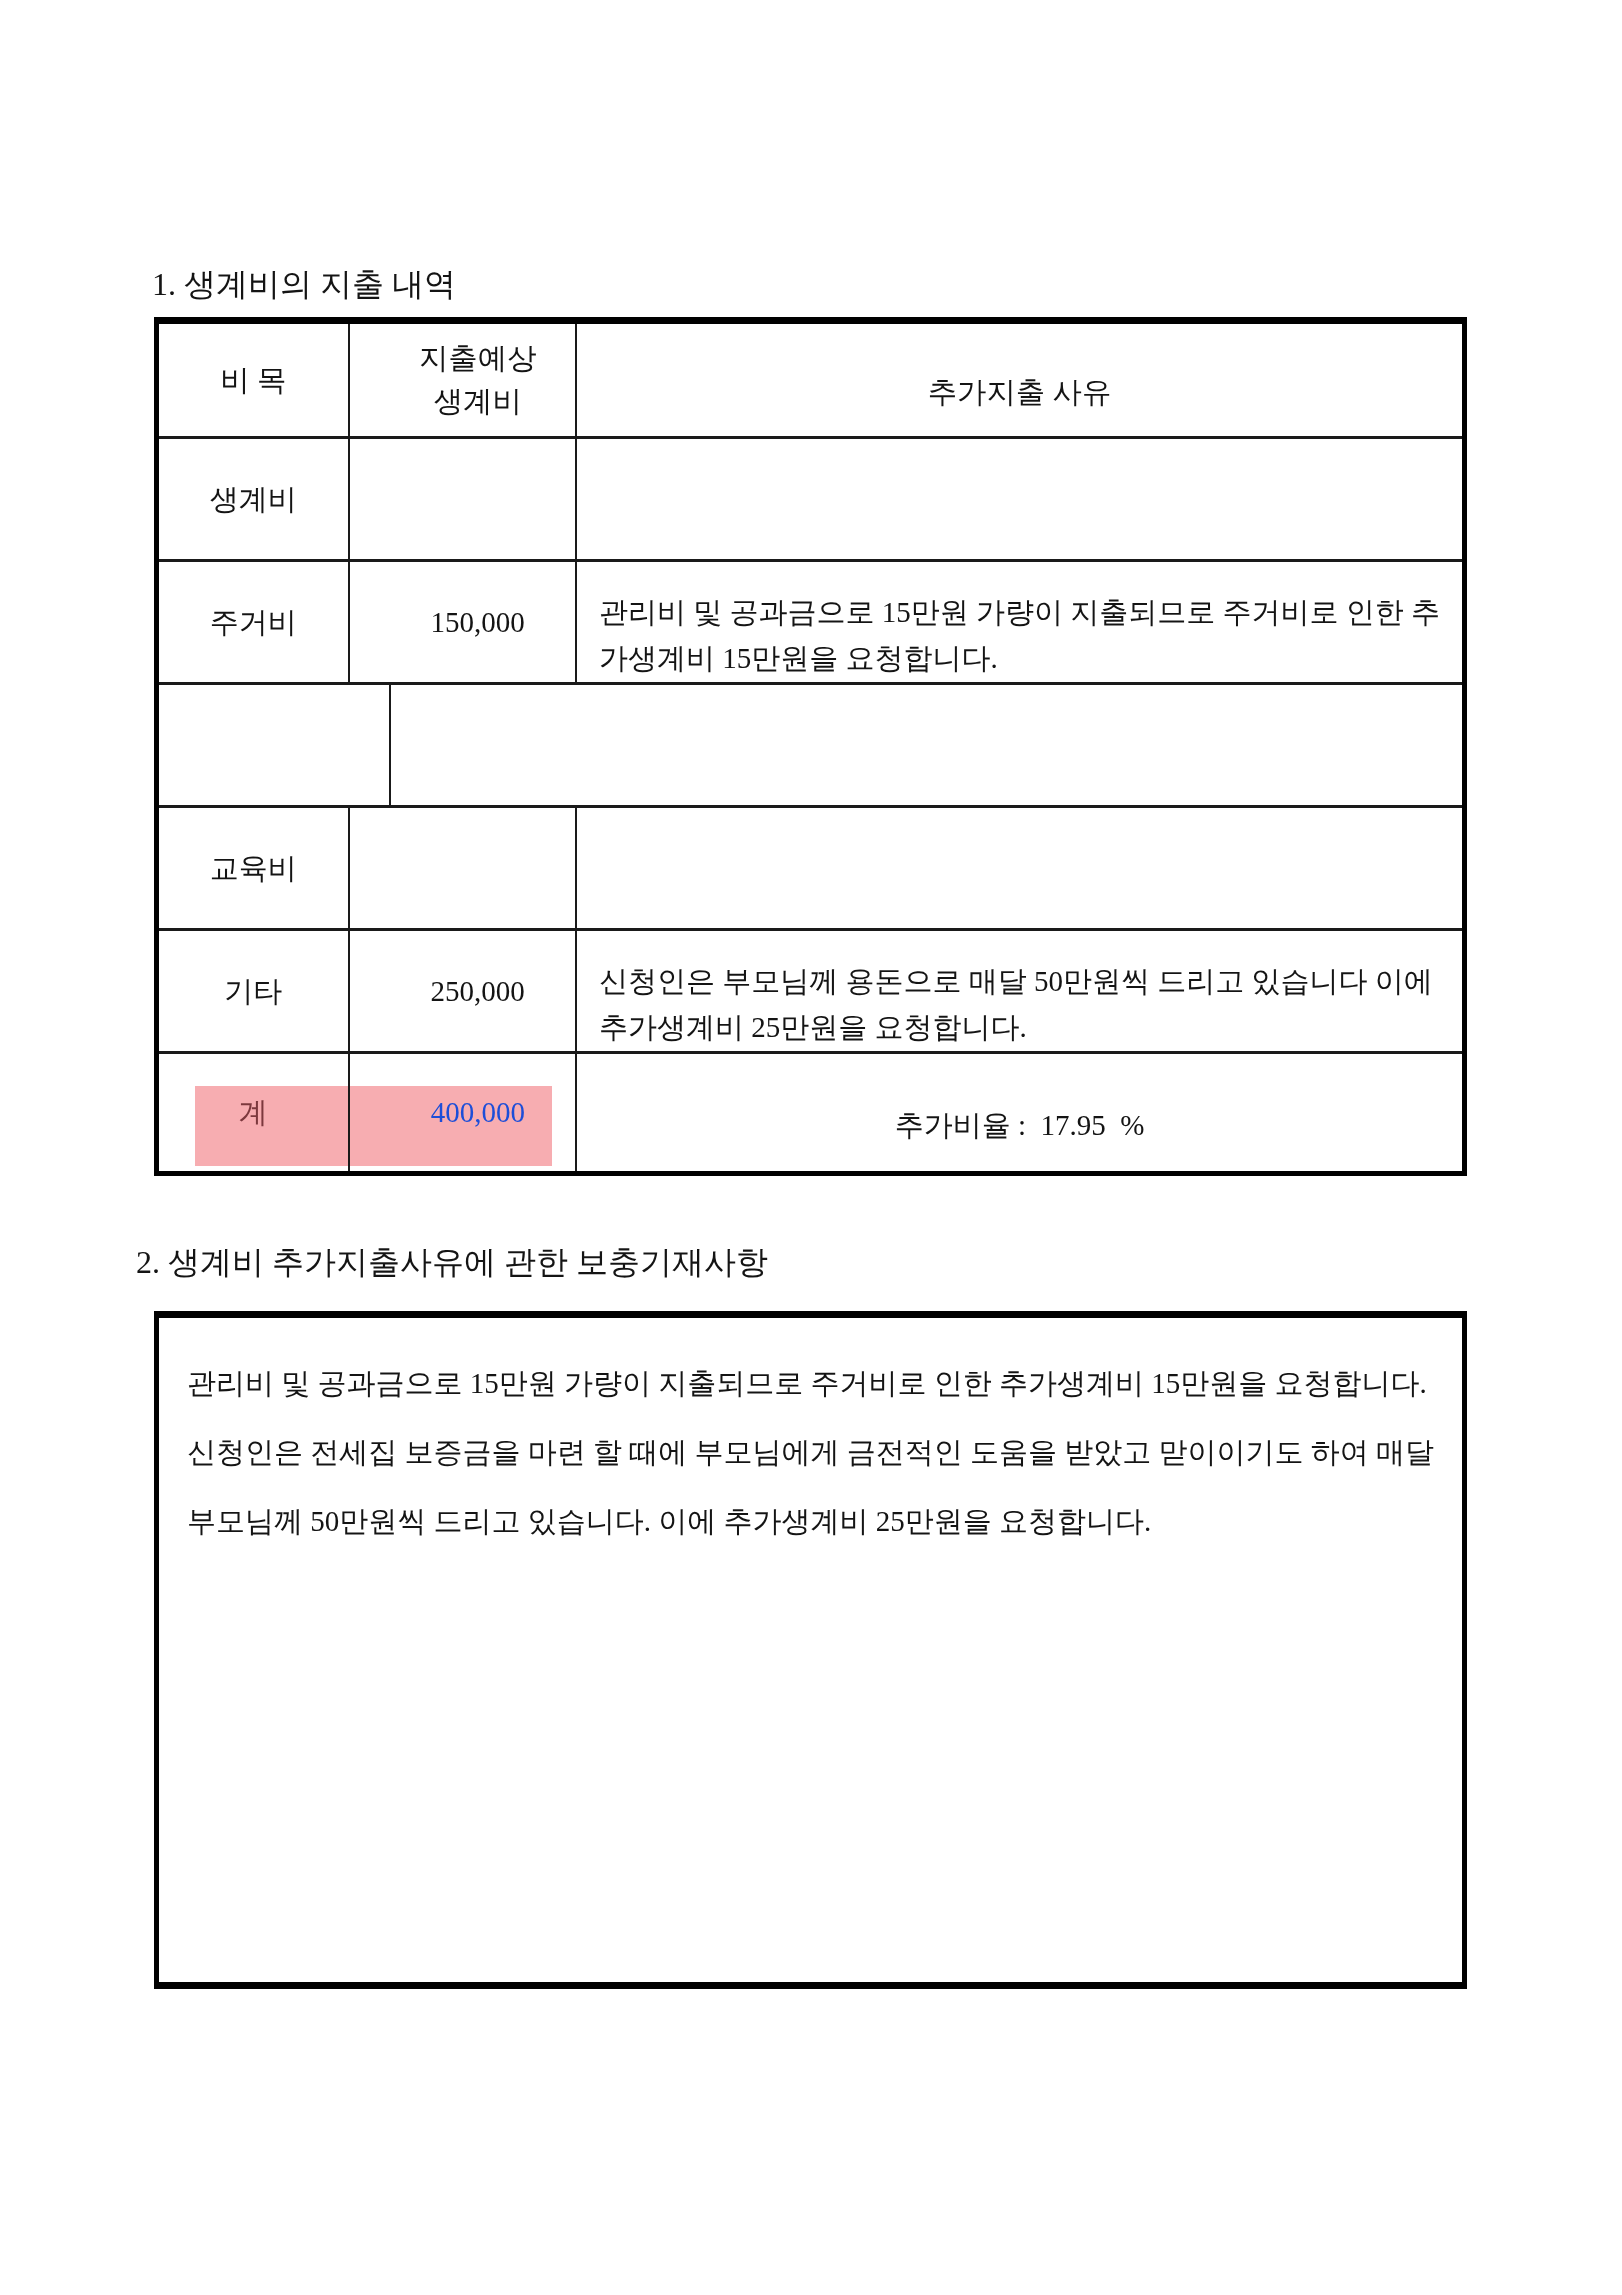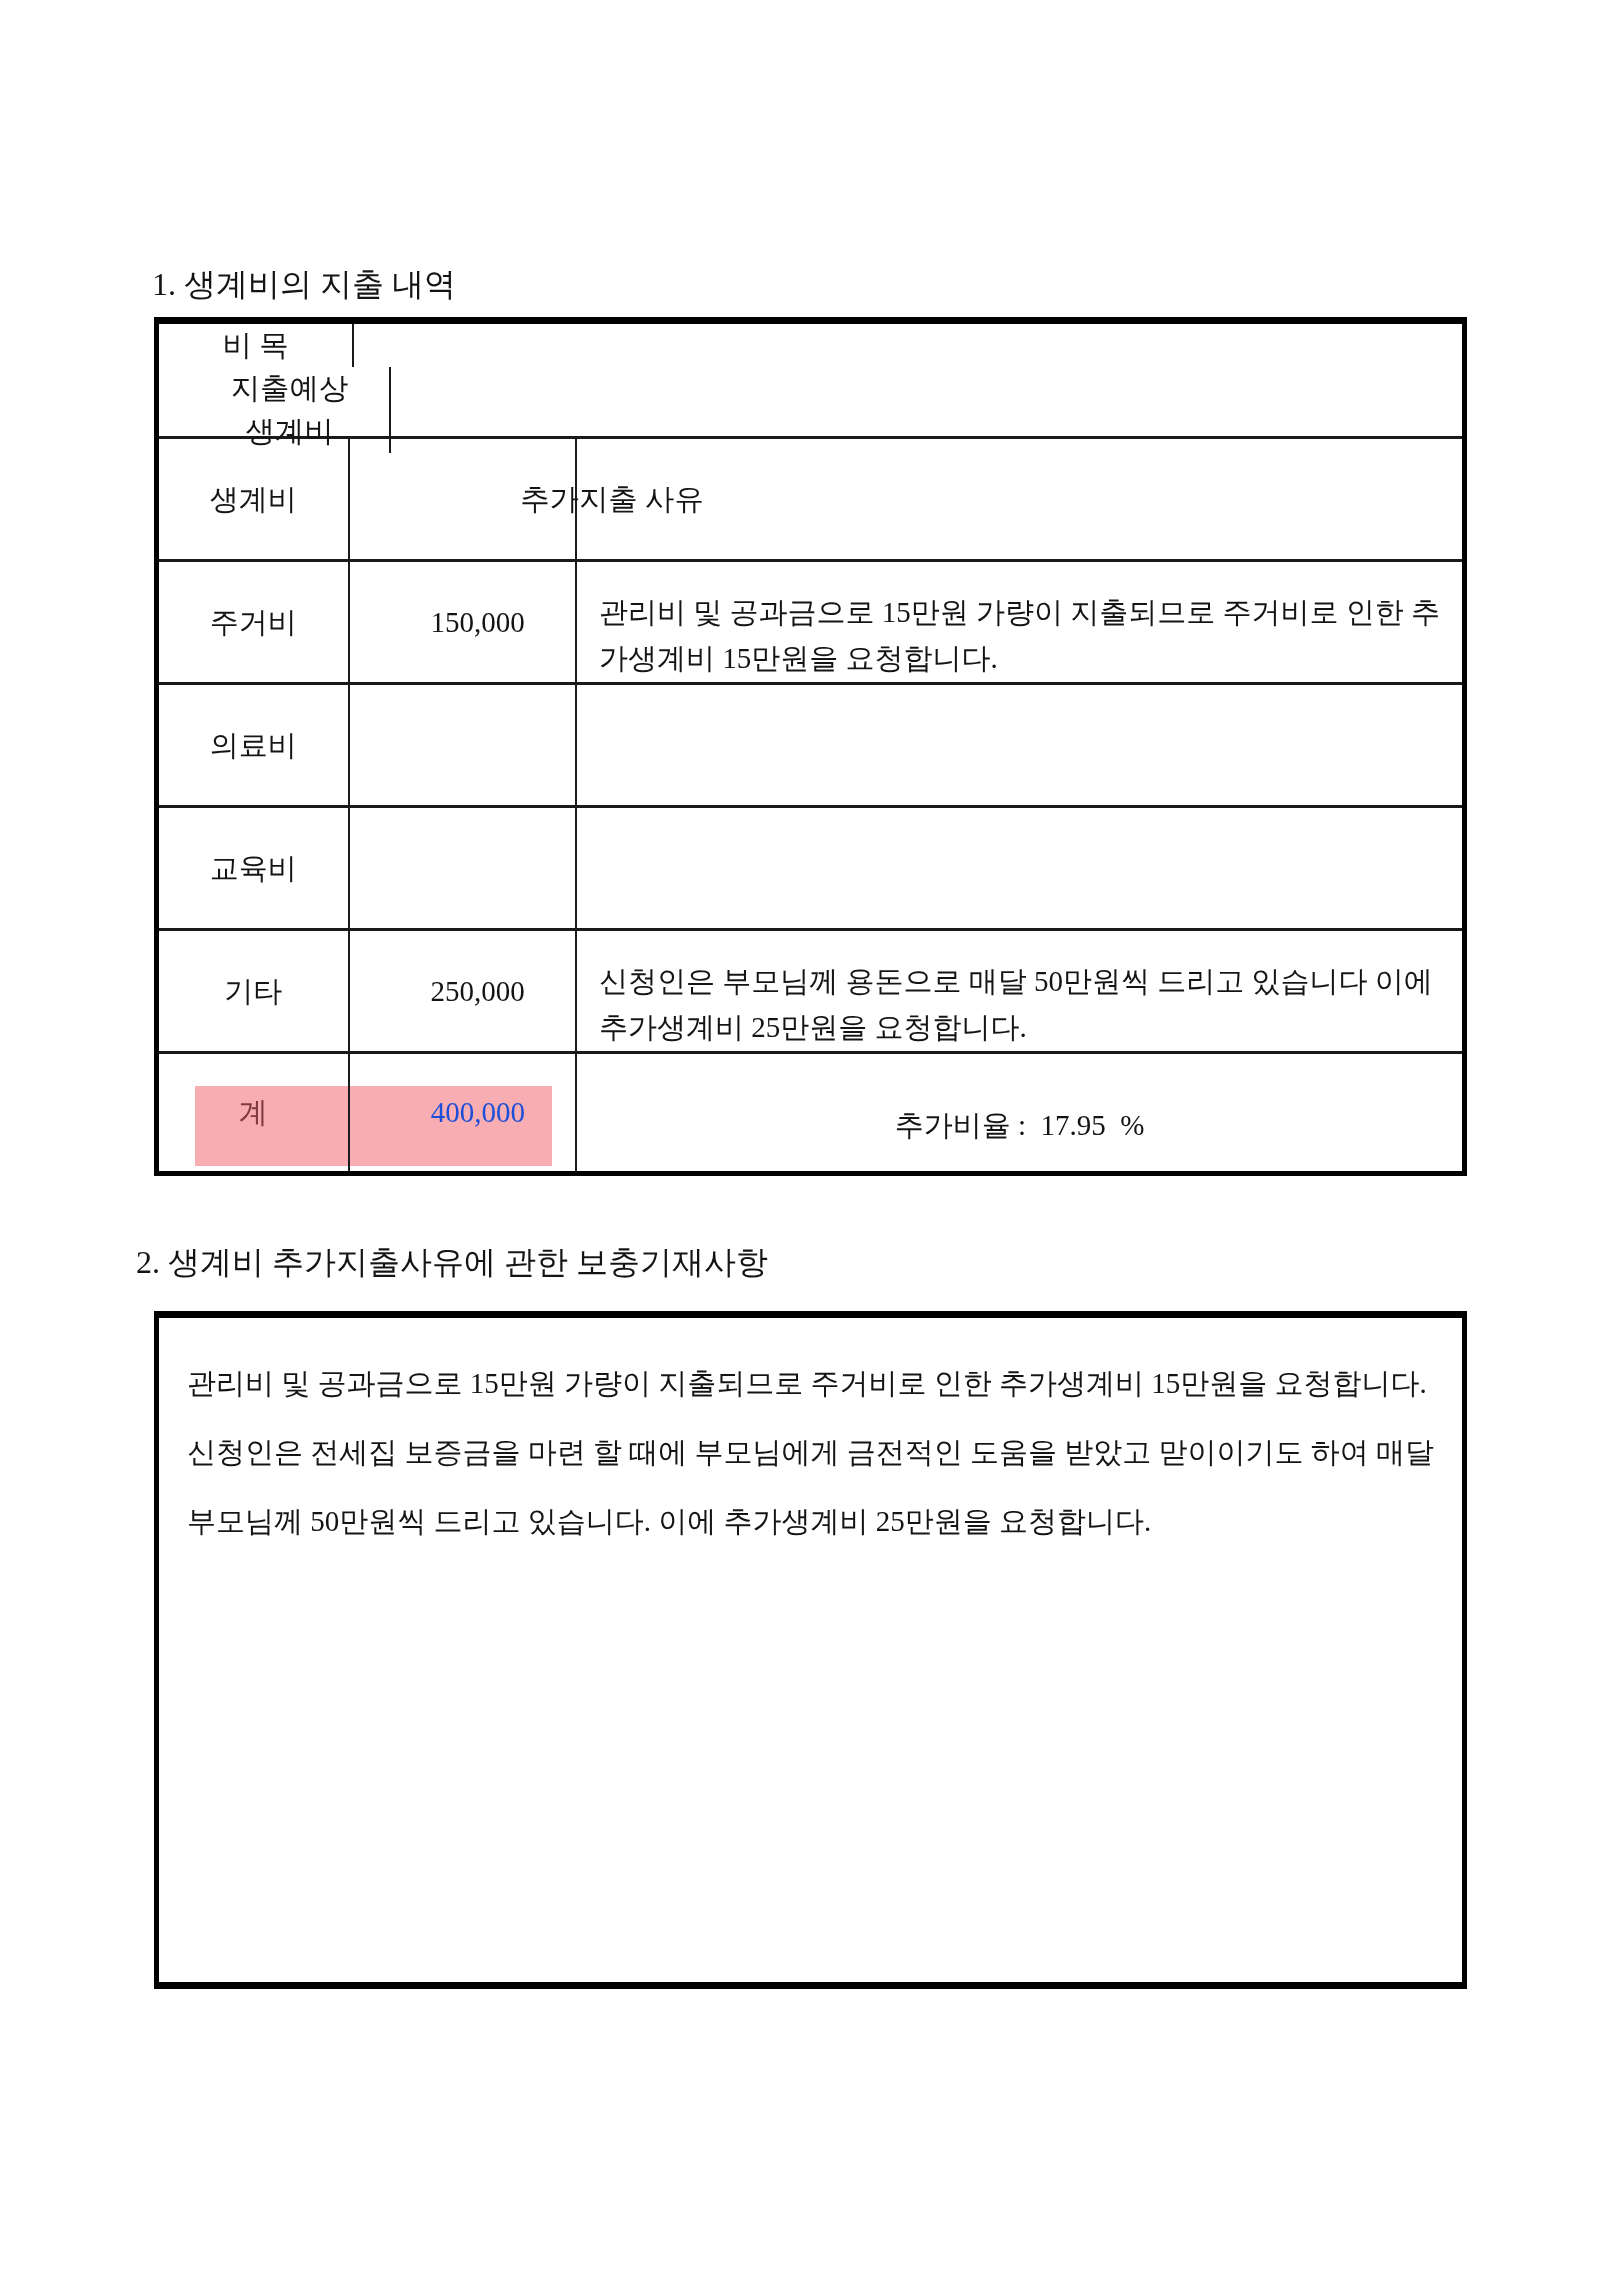--- a/index.html
+++ b/index.html
@@ -58,21 +58,21 @@
   .c-item   { width: 193px; border-right: 2.6px solid #1a1a1a; }
   .c-amount { width: 199px; border-right: 2.6px solid #1a1a1a; padding-left: 31px; }
   .c-reason { width: 906px; margin-top: 25px; }
   .c-reason.left {
     justify-content: flex-start;
     text-align: left;
     padding: 0 22px;
     width: 861px;            
     line-height: 46px;
   }
-  .row-header   { height: 112px; font-weight: normal; flex-direction: column; }
+  .row-header   { height: 112px; font-weight: normal; }
   .row-header .t-cell { font-size: 29.4px; line-height: 43px; }
   .row-data     { height: 120px; }
   .row-data.h184{ height: 120px; }
   .row-total    { height: 117px; }
 
   .row-total .c-item, .row-total .c-amount { color: #7c383d; }
 
   .hl-band {
     position: absolute;
     left: 36px; top: 32px;
@@ -119,21 +119,20 @@
       <div class="t-cell c-reason left"></div>
     </div>
 
     <div class="t-row row-data">
       <div class="t-cell c-item">주거비</div>
       <div class="t-cell c-amount">150,000</div>
       <div class="t-cell c-reason left">관리비 및 공과금으로 15만원 가량이 지출되므로 주거비로 인한 추가생계비 15만원을 요청합니다.</div>
     </div>
 
     <div class="t-row row-data h184">
-      <div class="t-cell c-item">의료비</div>
       <div class="t-cell c-amount"></div>
       <div class="t-cell c-reason left"></div>
     </div>
 
     <div class="t-row row-data h184">
       <div class="t-cell c-item">교육비</div>
       <div class="t-cell c-amount"></div>
       <div class="t-cell c-reason left"></div>
     </div>
 

